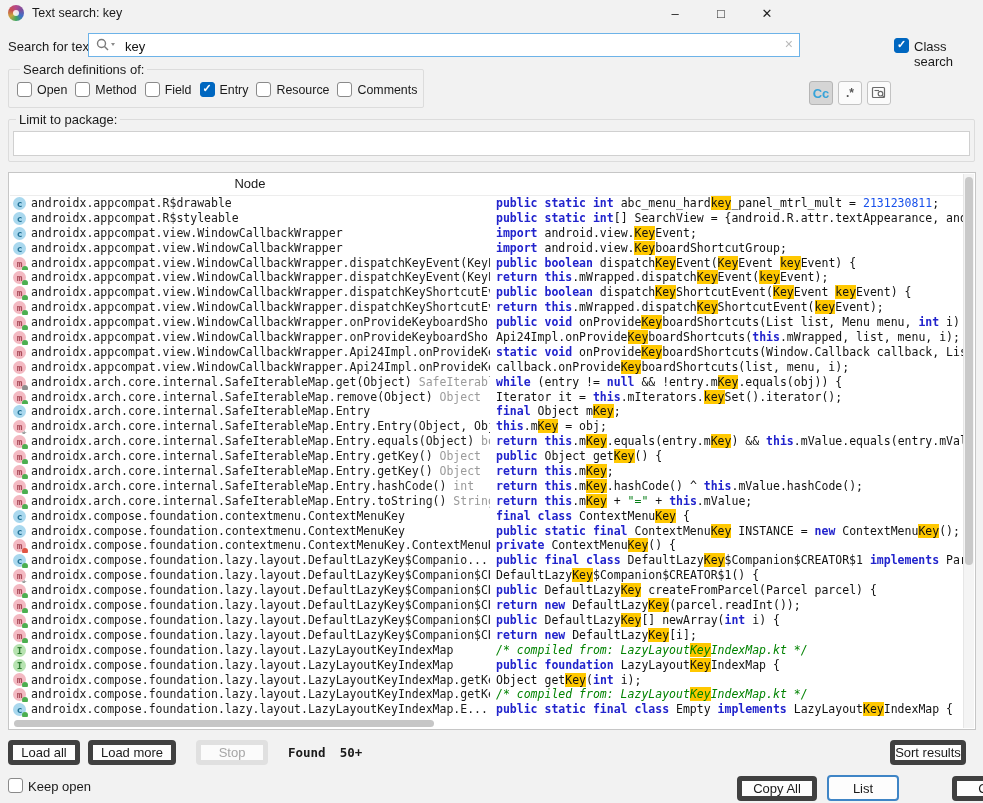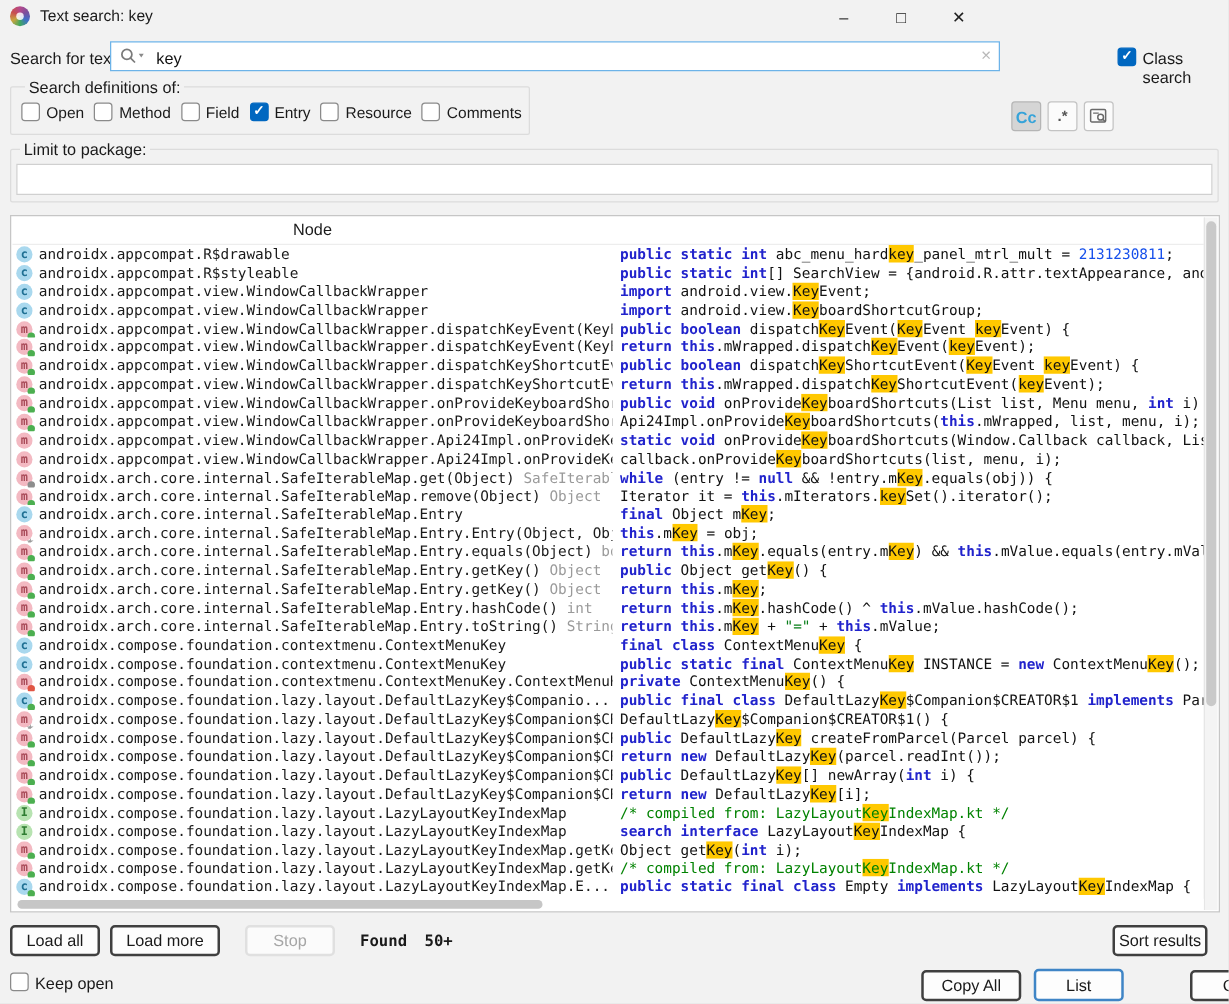--- a/index.html
+++ b/index.html
@@ -72,29 +72,29 @@
   .mod-red .dot{background:#e05544;}
   .mod-gray .dot{background:#8d8d8d;}
   .mod-star .dot{background:none;width:9px;height:9px;right:-4px;bottom:-4px;border-radius:0;}
   .mod-star .dot::after{content:"★";font-size:8px;line-height:9px;color:#9b9b9b;position:absolute;left:0;top:0;}
 
   .c-kw{color:#2123cc;font-weight:bold;margin-top:36px;}
   .c-t{color:#111;}
   .c-hl{background:#ffc800;}
   .c-num{color:#1750eb;}
   .c-str{color:#067d17;}
-  .c-cm{color:#008200;}
+  .c-cm{color:#008200;font-style:italic;}
 
   .vscroll{position:absolute;top:1px;right:1px;bottom:1px;width:10px;background:#f4f4f4;border-left:1px solid #e6e6e6;}
   .vthumb{position:absolute;left:1px;top:3px;width:8px;height:388px;background:#c9c9c9;border-radius:4px;}
   .hscroll{position:absolute;left:1px;right:12px;bottom:1px;height:9px;background:#fff;}
   .hthumb{position:absolute;left:4px;top:1px;width:420px;height:7px;background:#c6c6c6;border-radius:4px;}
 
   
-  .btn{position:absolute;height:25px;box-sizing:border-box;border:2px solid #404040;border-radius:4px;
+  .btn{position:absolute;height:25px;box-sizing:border-box;border:5px solid #404040;border-radius:4px;
        background:#fdfdfd;font-family:"Liberation Sans",sans-serif;font-size:13px;color:#1a1a1a;
        display:flex;align-items:center;justify-content:center;}
   .btn-load-all{left:8px;top:740px;width:72px;}
   .btn-load-more{left:88px;top:740px;width:88px;}
   .btn-stop{left:196px;top:740px;width:72px;color:#a6a6a6;border-color:#e0e0e0;background:#fbfbfb;}
   .found-wrap{position:absolute;left:288px;top:745px;font-family:"DejaVu Sans Mono",monospace;font-size:12.5px;font-weight:bold;}
   .found-val{margin-left:14px;}
   .btn-sort{left:890px;top:740px;width:76px;}
   .keep-cb{position:absolute;left:8px;top:778px;}
   .keep-lbl{position:absolute;left:28px;top:779px;}
@@ -206,21 +206,21 @@
         <div class="trow"><div class="cell-left"><span class="nicon t-class mod-none">c</span><span>androidx.compose.foundation.contextmenu.ContextMenuKey</span></div><div class="cell-right"><span class="c-kw">final class</span><span class="c-t"> ContextMenu</span><span class="c-hl">Key</span><span class="c-t"> {</span></div></div>
         <div class="trow"><div class="cell-left"><span class="nicon t-class mod-none">c</span><span>androidx.compose.foundation.contextmenu.ContextMenuKey</span></div><div class="cell-right"><span class="c-kw">public static final</span><span class="c-t"> ContextMenu</span><span class="c-hl">Key</span><span class="c-t"> INSTANCE = </span><span class="c-kw">new</span><span class="c-t"> ContextMenu</span><span class="c-hl">Key</span><span class="c-t">();</span></div></div>
         <div class="trow"><div class="cell-left"><span class="nicon t-method mod-red">m<i class="dot"></i></span><span>androidx.compose.foundation.contextmenu.ContextMenuKey.ContextMenuKey()</span></div><div class="cell-right"><span class="c-kw">private</span><span class="c-t"> ContextMenu</span><span class="c-hl">Key</span><span class="c-t">() {</span></div></div>
         <div class="trow"><div class="cell-left"><span class="nicon t-class mod-green">c<i class="dot"></i></span><span>androidx.compose.foundation.lazy.layout.DefaultLazyKey$Companio...</span></div><div class="cell-right"><span class="c-kw">public final class</span><span class="c-t"> DefaultLazy</span><span class="c-hl">Key</span><span class="c-t">$Companion$CREATOR$1 </span><span class="c-kw">implements</span><span class="c-t"> Parcelable.Creator {</span></div></div>
         <div class="trow"><div class="cell-left"><span class="nicon t-method mod-star">m<i class="dot"></i></span><span>androidx.compose.foundation.lazy.layout.DefaultLazyKey$Companion$CREATOR$1()</span></div><div class="cell-right"><span class="c-t">DefaultLazy</span><span class="c-hl">Key</span><span class="c-t">$Companion$CREATOR$1() {</span></div></div>
         <div class="trow"><div class="cell-left"><span class="nicon t-method mod-green">m<i class="dot"></i></span><span>androidx.compose.foundation.lazy.layout.DefaultLazyKey$Companion$CREATOR$1.createFromParcel(Parcel)</span></div><div class="cell-right"><span class="c-kw">public</span><span class="c-t"> DefaultLazy</span><span class="c-hl">Key</span><span class="c-t"> createFromParcel(Parcel parcel) {</span></div></div>
         <div class="trow"><div class="cell-left"><span class="nicon t-method mod-green">m<i class="dot"></i></span><span>androidx.compose.foundation.lazy.layout.DefaultLazyKey$Companion$CREATOR$1.createFromParcel(Parcel)</span></div><div class="cell-right"><span class="c-kw">return new</span><span class="c-t"> DefaultLazy</span><span class="c-hl">Key</span><span class="c-t">(parcel.readInt());</span></div></div>
         <div class="trow"><div class="cell-left"><span class="nicon t-method mod-green">m<i class="dot"></i></span><span>androidx.compose.foundation.lazy.layout.DefaultLazyKey$Companion$CREATOR$1.newArray(int)</span></div><div class="cell-right"><span class="c-kw">public</span><span class="c-t"> DefaultLazy</span><span class="c-hl">Key</span><span class="c-t">[] newArray(</span><span class="c-kw">int</span><span class="c-t"> i) {</span></div></div>
         <div class="trow"><div class="cell-left"><span class="nicon t-method mod-green">m<i class="dot"></i></span><span>androidx.compose.foundation.lazy.layout.DefaultLazyKey$Companion$CREATOR$1.newArray(int)</span></div><div class="cell-right"><span class="c-kw">return new</span><span class="c-t"> DefaultLazy</span><span class="c-hl">Key</span><span class="c-t">[i];</span></div></div>
         <div class="trow"><div class="cell-left"><span class="nicon t-interface mod-none">I</span><span>androidx.compose.foundation.lazy.layout.LazyLayoutKeyIndexMap</span></div><div class="cell-right"><span class="c-cm">/* compiled from: LazyLayout</span><span class="c-hl c-cm">Key</span><span class="c-cm">IndexMap.kt */</span></div></div>
-        <div class="trow"><div class="cell-left"><span class="nicon t-interface mod-none">I</span><span>androidx.compose.foundation.lazy.layout.LazyLayoutKeyIndexMap</span></div><div class="cell-right"><span class="c-kw">search interface</span><span class="c-t"> LazyLayout</span><span class="c-hl">Key</span><span class="c-t">IndexMap {</span></div></div>
+        <div class="trow"><div class="cell-left"><span class="nicon t-interface mod-none">I</span><span>androidx.compose.foundation.lazy.layout.LazyLayoutKeyIndexMap</span></div><div class="cell-right"><span class="c-kw">public foundation</span><span class="c-t"> LazyLayout</span><span class="c-hl">Key</span><span class="c-t">IndexMap {</span></div></div>
         <div class="trow"><div class="cell-left"><span class="nicon t-method mod-green">m<i class="dot"></i></span><span>androidx.compose.foundation.lazy.layout.LazyLayoutKeyIndexMap.getKey(int)</span></div><div class="cell-right"><span class="c-t">Object get</span><span class="c-hl">Key</span><span class="c-t">(</span><span class="c-kw">int</span><span class="c-t"> i);</span></div></div>
         <div class="trow"><div class="cell-left"><span class="nicon t-method mod-green">m<i class="dot"></i></span><span>androidx.compose.foundation.lazy.layout.LazyLayoutKeyIndexMap.getKey(int)</span></div><div class="cell-right"><span class="c-cm">/* compiled from: LazyLayout</span><span class="c-hl c-cm">Key</span><span class="c-cm">IndexMap.kt */</span></div></div>
         <div class="trow"><div class="cell-left"><span class="nicon t-class mod-green">c<i class="dot"></i></span><span>androidx.compose.foundation.lazy.layout.LazyLayoutKeyIndexMap.E...</span></div><div class="cell-right"><span class="c-kw">public static final class</span><span class="c-t"> Empty </span><span class="c-kw">implements</span><span class="c-t"> LazyLayout</span><span class="c-hl">Key</span><span class="c-t">IndexMap {</span></div></div>
       </div>
     <div class="vscroll">
       <div class="vthumb"></div>
     </div>
     <div class="hscroll">
       <div class="hthumb"></div>
     </div>

